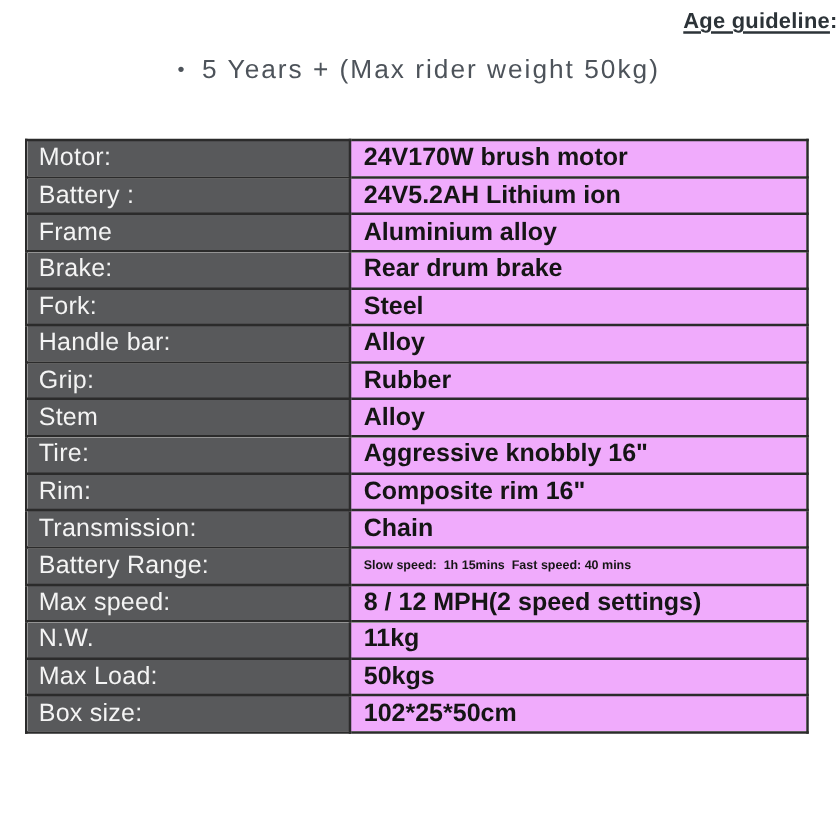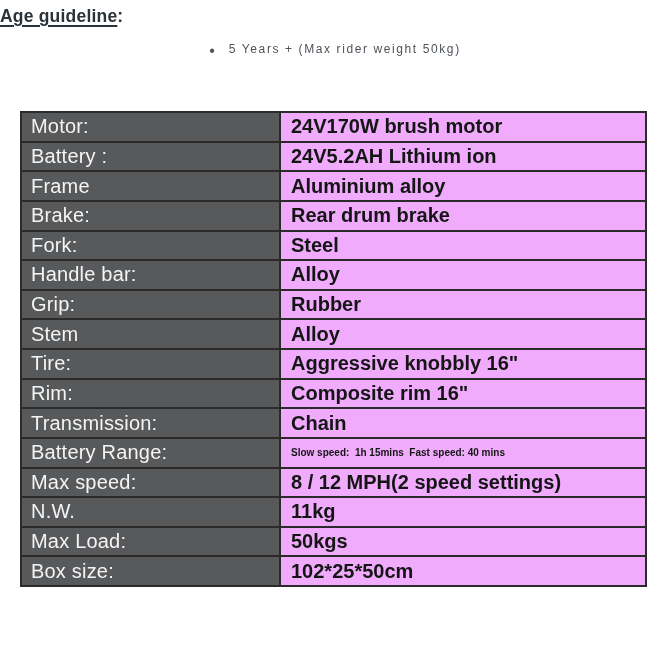--- a/index.html
+++ b/index.html
@@ -14,21 +14,21 @@
     height: 650px;
     background: #ffffff;
     overflow: hidden;
   }
   .heading {
     position: absolute;
     top: 6px;
     left: 0;
     width: 100%;
     margin: 0;
-    text-align: left;
+    text-align: right;
     font-size: 17.5px;
     font-weight: 700;
     color: #2c3338;
     letter-spacing: 0.2px;
   }
   .heading .underlined {
     text-decoration: underline;
     text-decoration-thickness: 2px;
     text-underline-offset: 3px;
   }
@@ -42,21 +42,21 @@
     align-items: center;
     color: #4d535a;
   }
   .bullet-row .marker {
     font-size: 16px;
     margin-right: 14px;
     line-height: 1;
     transform: translateY(1px);
   }
   .bullet-row .bullet-text {
-    font-size: 12px;
+    font-size: 21px;
     letter-spacing: 1.6px;
     line-height: 1.3;
   }
   .spec-table {
     position: absolute;
     top: 111px;
     left: 20px;
     width: 627px;
     height: 476px;
     border-collapse: collapse;

